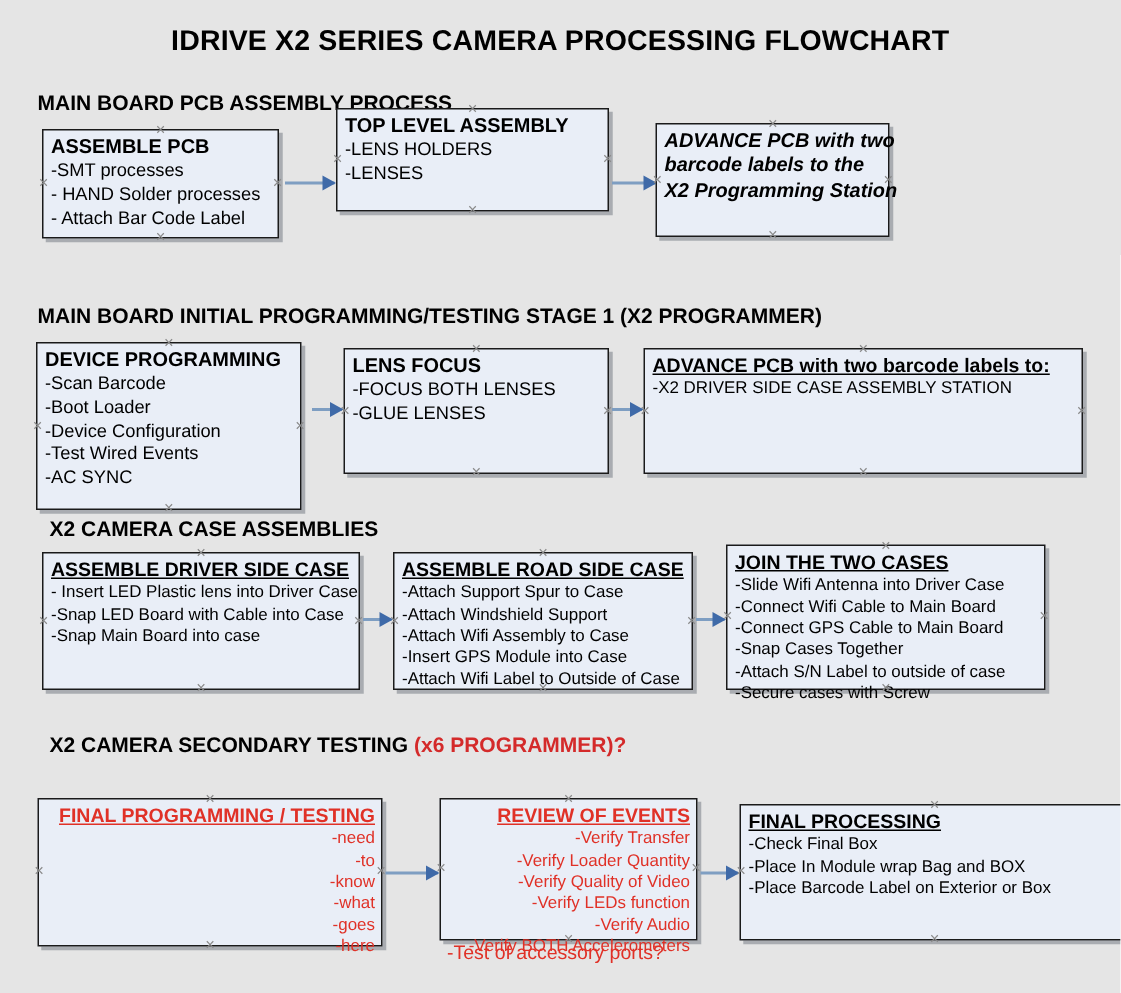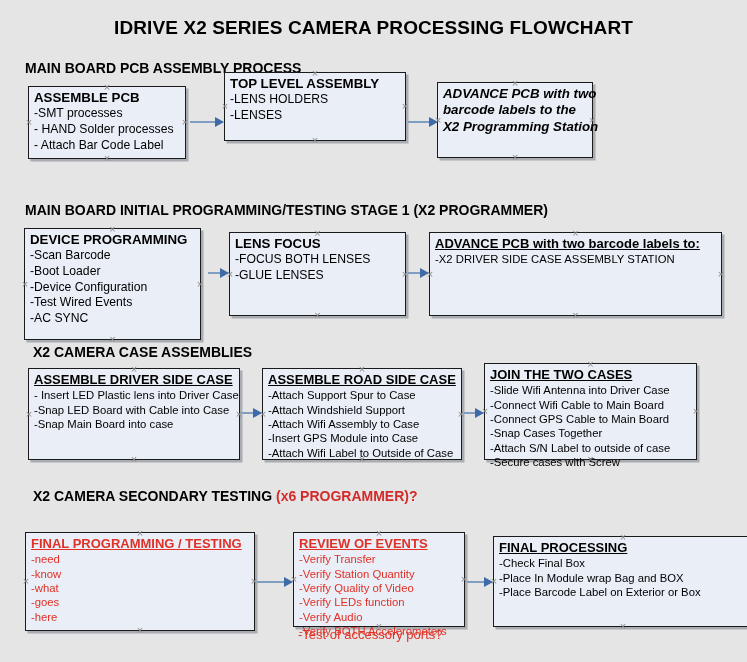--- a/index.html
+++ b/index.html
@@ -59,20 +59,21 @@
   }
   .box-line {
     font-size: 12.2px;
     line-height: 1.28;
     color: #000;
     white-space: nowrap;
   }
   .box.red .box-title,
   .box.red .box-line {
     color: #e03127;
+    text-align: right;
   }
   .box.small .box-title { font-size: 13px; text-decoration: underline; }
   .box.small .box-line  { font-size: 11.3px; }
   
   .arrow {
     position: absolute;
     height: 2px;
     background: #7e9ec2;
   }
   .arrow::after {
@@ -241,36 +242,37 @@
     <span class="handle" style="left:100%; top:50%;"></span>
   </div>
 
   <div class="section-header" style="left:33px; top:488px;">
     <span>X2 CAMERA SECONDARY TESTING </span><span class="hdr-accent">(x6 PROGRAMMER)?</span>
   </div>
 
   <div class="box red small" style="left:25px; top:532px; width:230px; height:99px;">
     <div class="box-title">FINAL PROGRAMMING / TESTING</div>
     <div class="box-line">-need</div>
+    <div class="box-line">-to</div>
     <div class="box-line">-know</div>
     <div class="box-line">-what</div>
     <div class="box-line">-goes</div>
     <div class="box-line">-here</div>
     <span class="handle" style="left:50%; top:0;"></span>
     <span class="handle" style="left:50%; top:100%;"></span>
     <span class="handle" style="left:0; top:50%;"></span>
     <span class="handle" style="left:100%; top:50%;"></span>
   </div>
 
   <div class="arrow" style="left:257px; top:581px; width:35px;"></div>
 
   <div class="box red small" style="left:293px; top:532px; width:172px; height:95px;">
     <div class="box-title">REVIEW OF EVENTS</div>
     <div class="box-line">-Verify Transfer</div>
-    <div class="box-line">-Verify Station Quantity</div>
+    <div class="box-line">-Verify Loader Quantity</div>
     <div class="box-line">-Verify Quality of Video</div>
     <div class="box-line">-Verify LEDs function</div>
     <div class="box-line">-Verify Audio</div>
     <div class="box-line">-Verify BOTH Accelerometers</div>
     <span class="handle" style="left:50%; top:0;"></span>
     <span class="handle" style="left:50%; top:100%;"></span>
     <span class="handle" style="left:0; top:50%;"></span>
     <span class="handle" style="left:100%; top:50%;"></span>
   </div>
 

